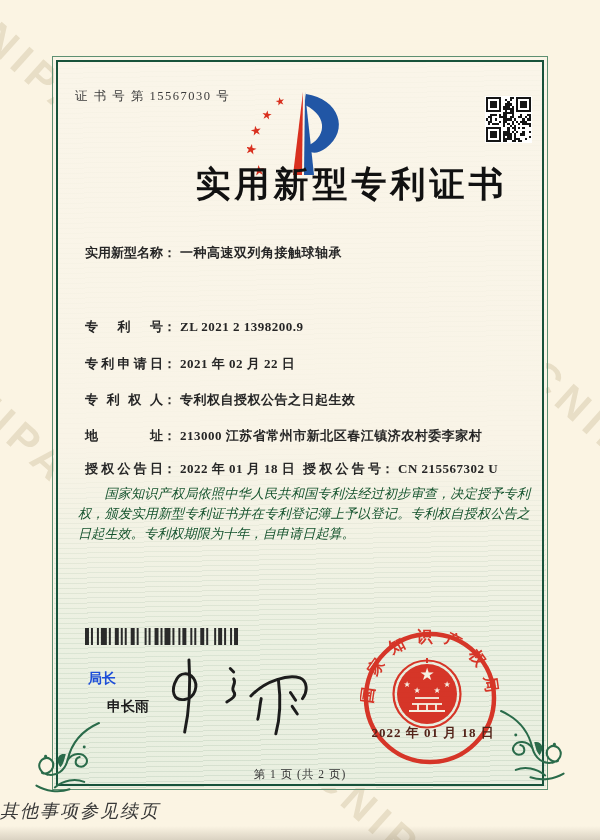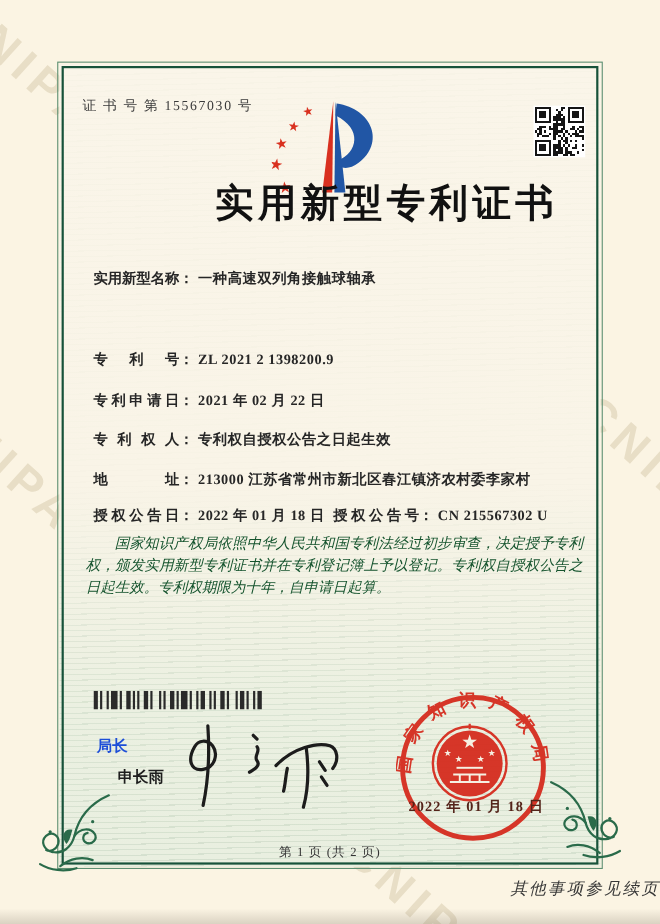--- a/index.html
+++ b/index.html
@@ -52,22 +52,22 @@
   .barcode{position:absolute;left:85px;top:628px;width:155px;height:17px;}
   .official-title{position:absolute;left:88px;top:670px;font:700 14px "Liberation Sans","DejaVu Sans",sans-serif;color:#1d4ed8;}
   .official-name{position:absolute;left:88px;top:698px;font:700 14px "Liberation Sans","DejaVu Sans",sans-serif;color:#1d1d1d;margin-left:19px;}
   .signature{position:absolute;left:158px;top:648px;width:172px;height:96px;}
   .seal{position:absolute;left:360px;top:628px;width:140px;height:140px;opacity:0.93;}
   .seal-date{position:absolute;left:352px;top:724px;width:162px;text-align:center;
              font-size:13px;font-weight:700;letter-spacing:1px;color:#54241a;}
 
   .page-footer{position:absolute;left:52px;top:767px;width:496px;text-align:center;
                font-size:11.5px;letter-spacing:1px;color:#333;}
-  .continue-note{position:absolute;left:0;top:799px;width:600px;text-align:right;
-                 font-size:15px;font-style:italic;letter-spacing:2px;color:#383838;}
+  .continue-note{position:absolute;left:0;top:799px;width:600px;text-align:left;
+                 font-size:18px;font-style:italic;letter-spacing:2px;color:#383838;}
 
   .ornament{position:absolute;width:92px;height:92px;}
   .orn-left{left:18px;top:712px;}
   .orn-right{left:490px;top:700px;transform:scaleX(-1);}
 
   .bottom-shade{position:absolute;left:0;top:826px;width:600px;height:14px;
                 background:linear-gradient(180deg, rgba(0,0,0,0) 0%, rgba(120,110,95,0.25) 100%);}
 </style>
 </head>
 <body>

